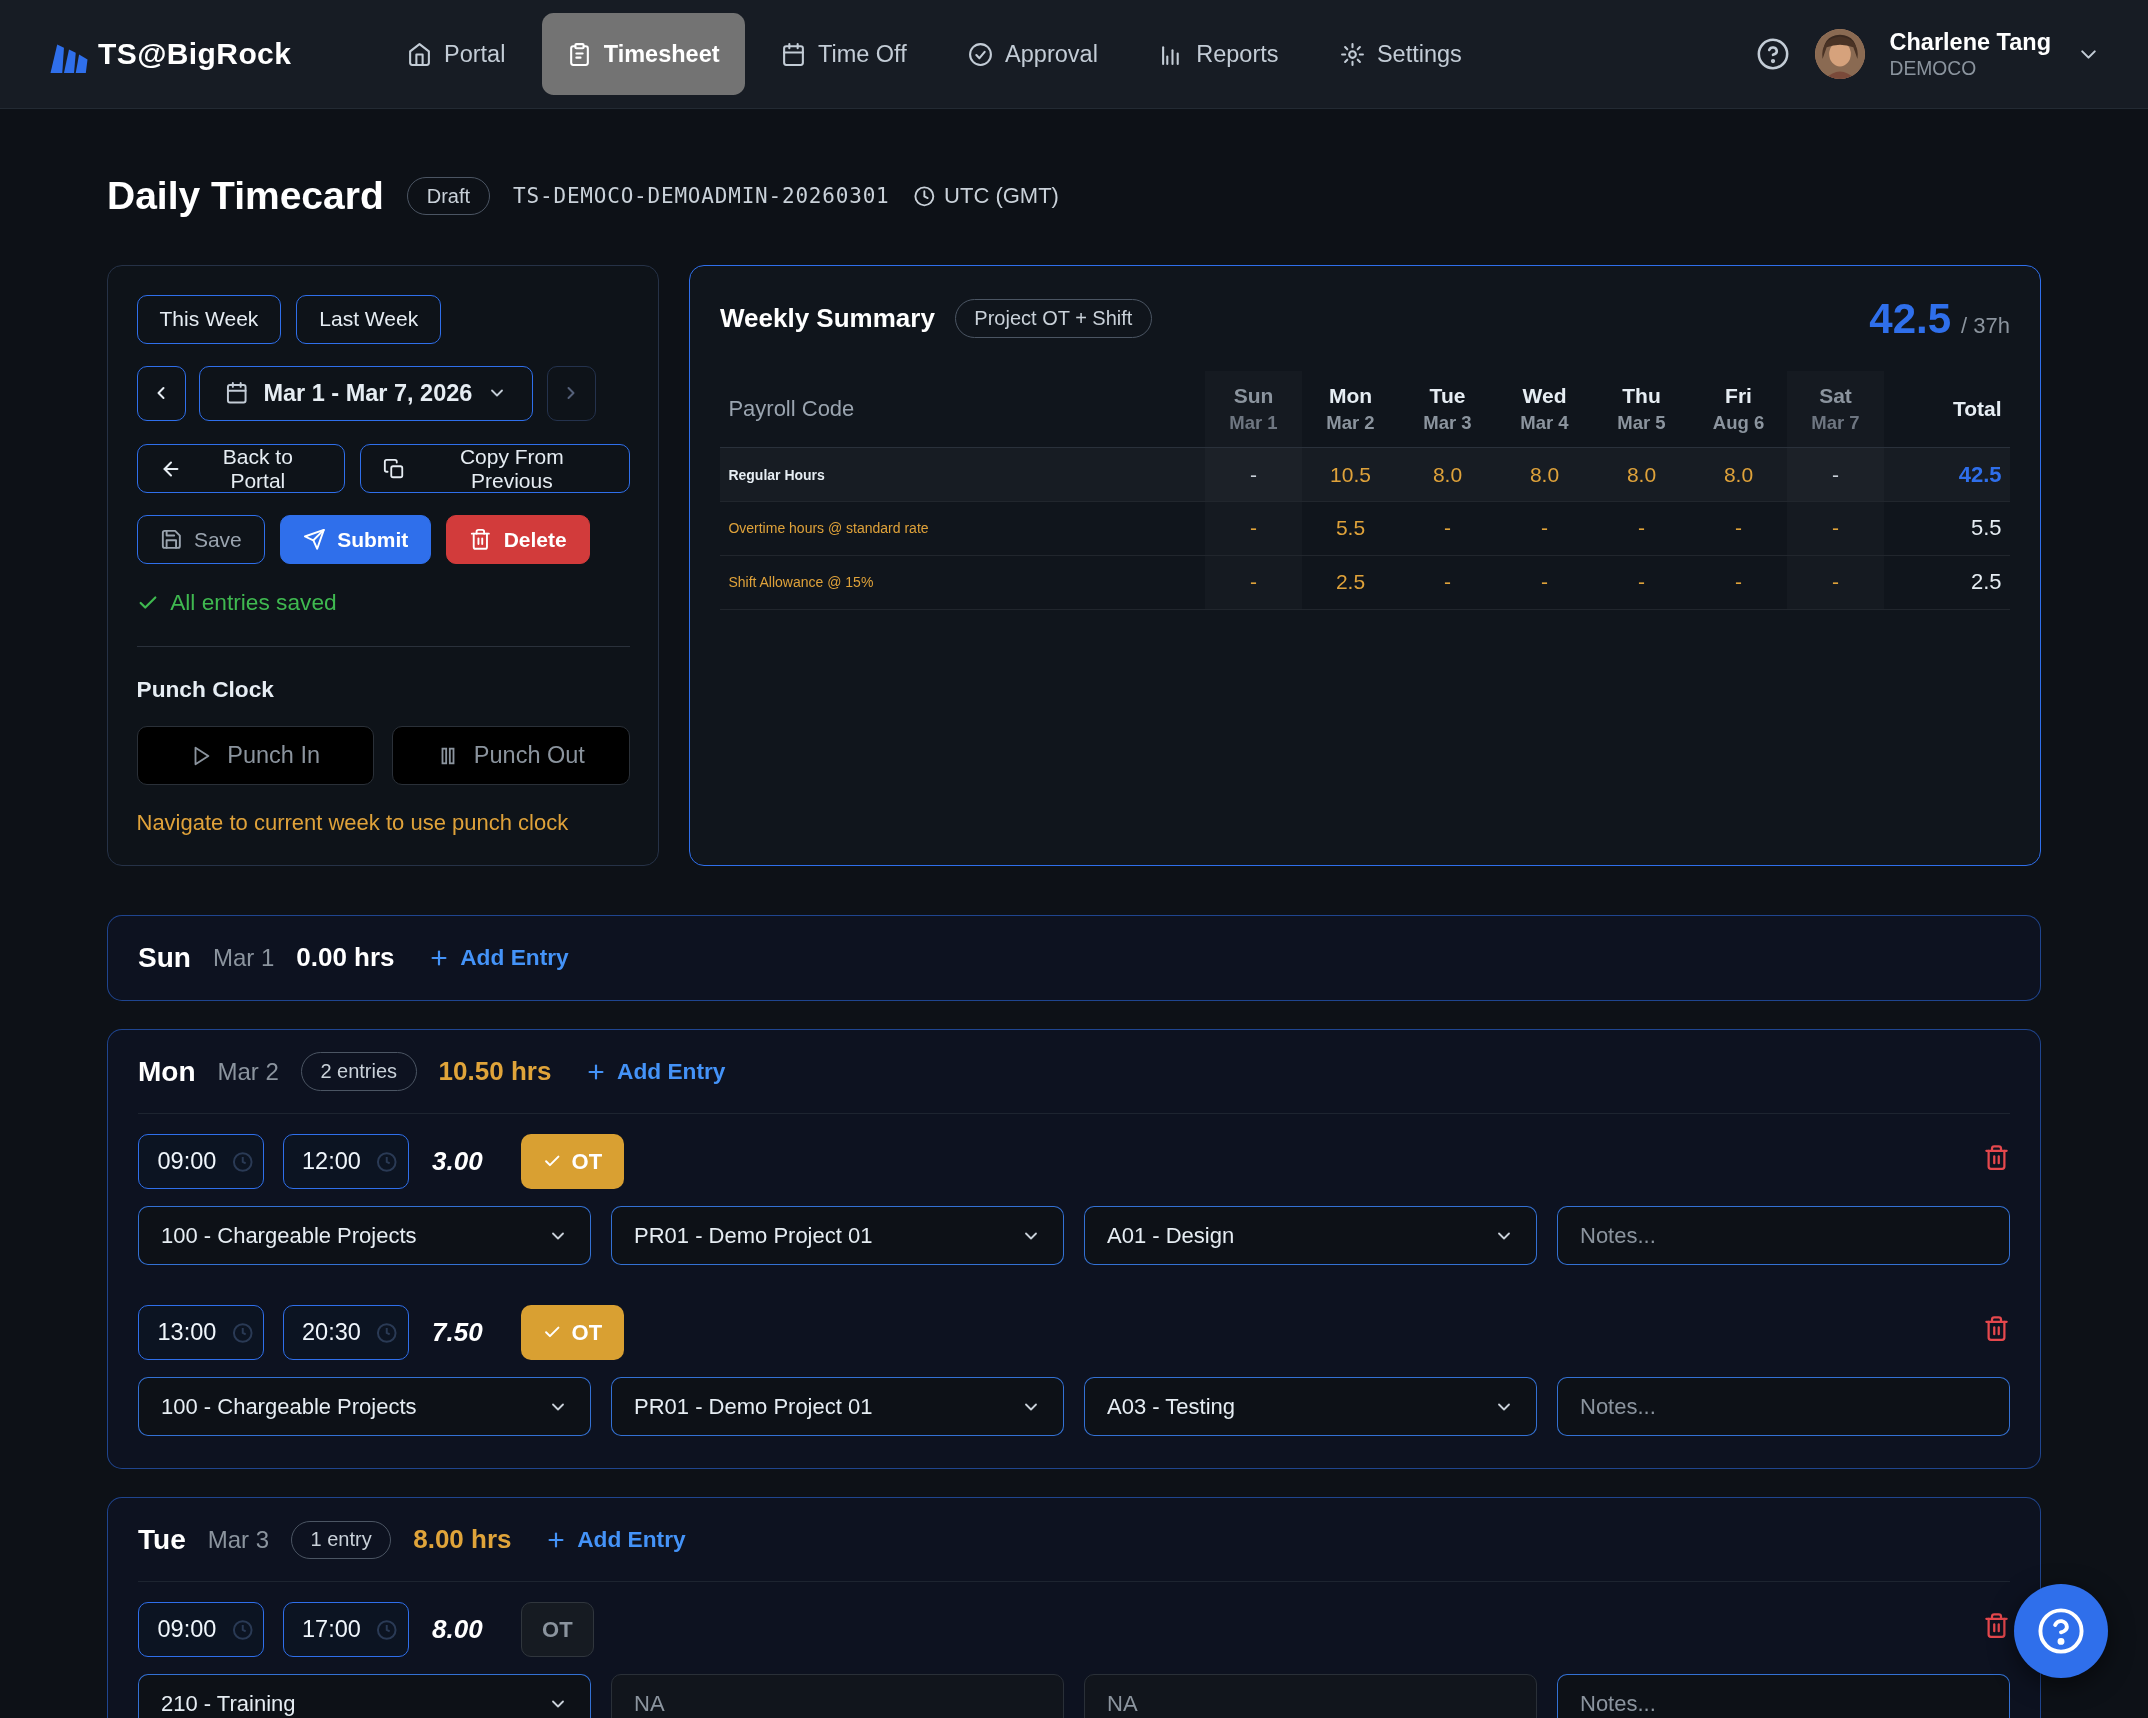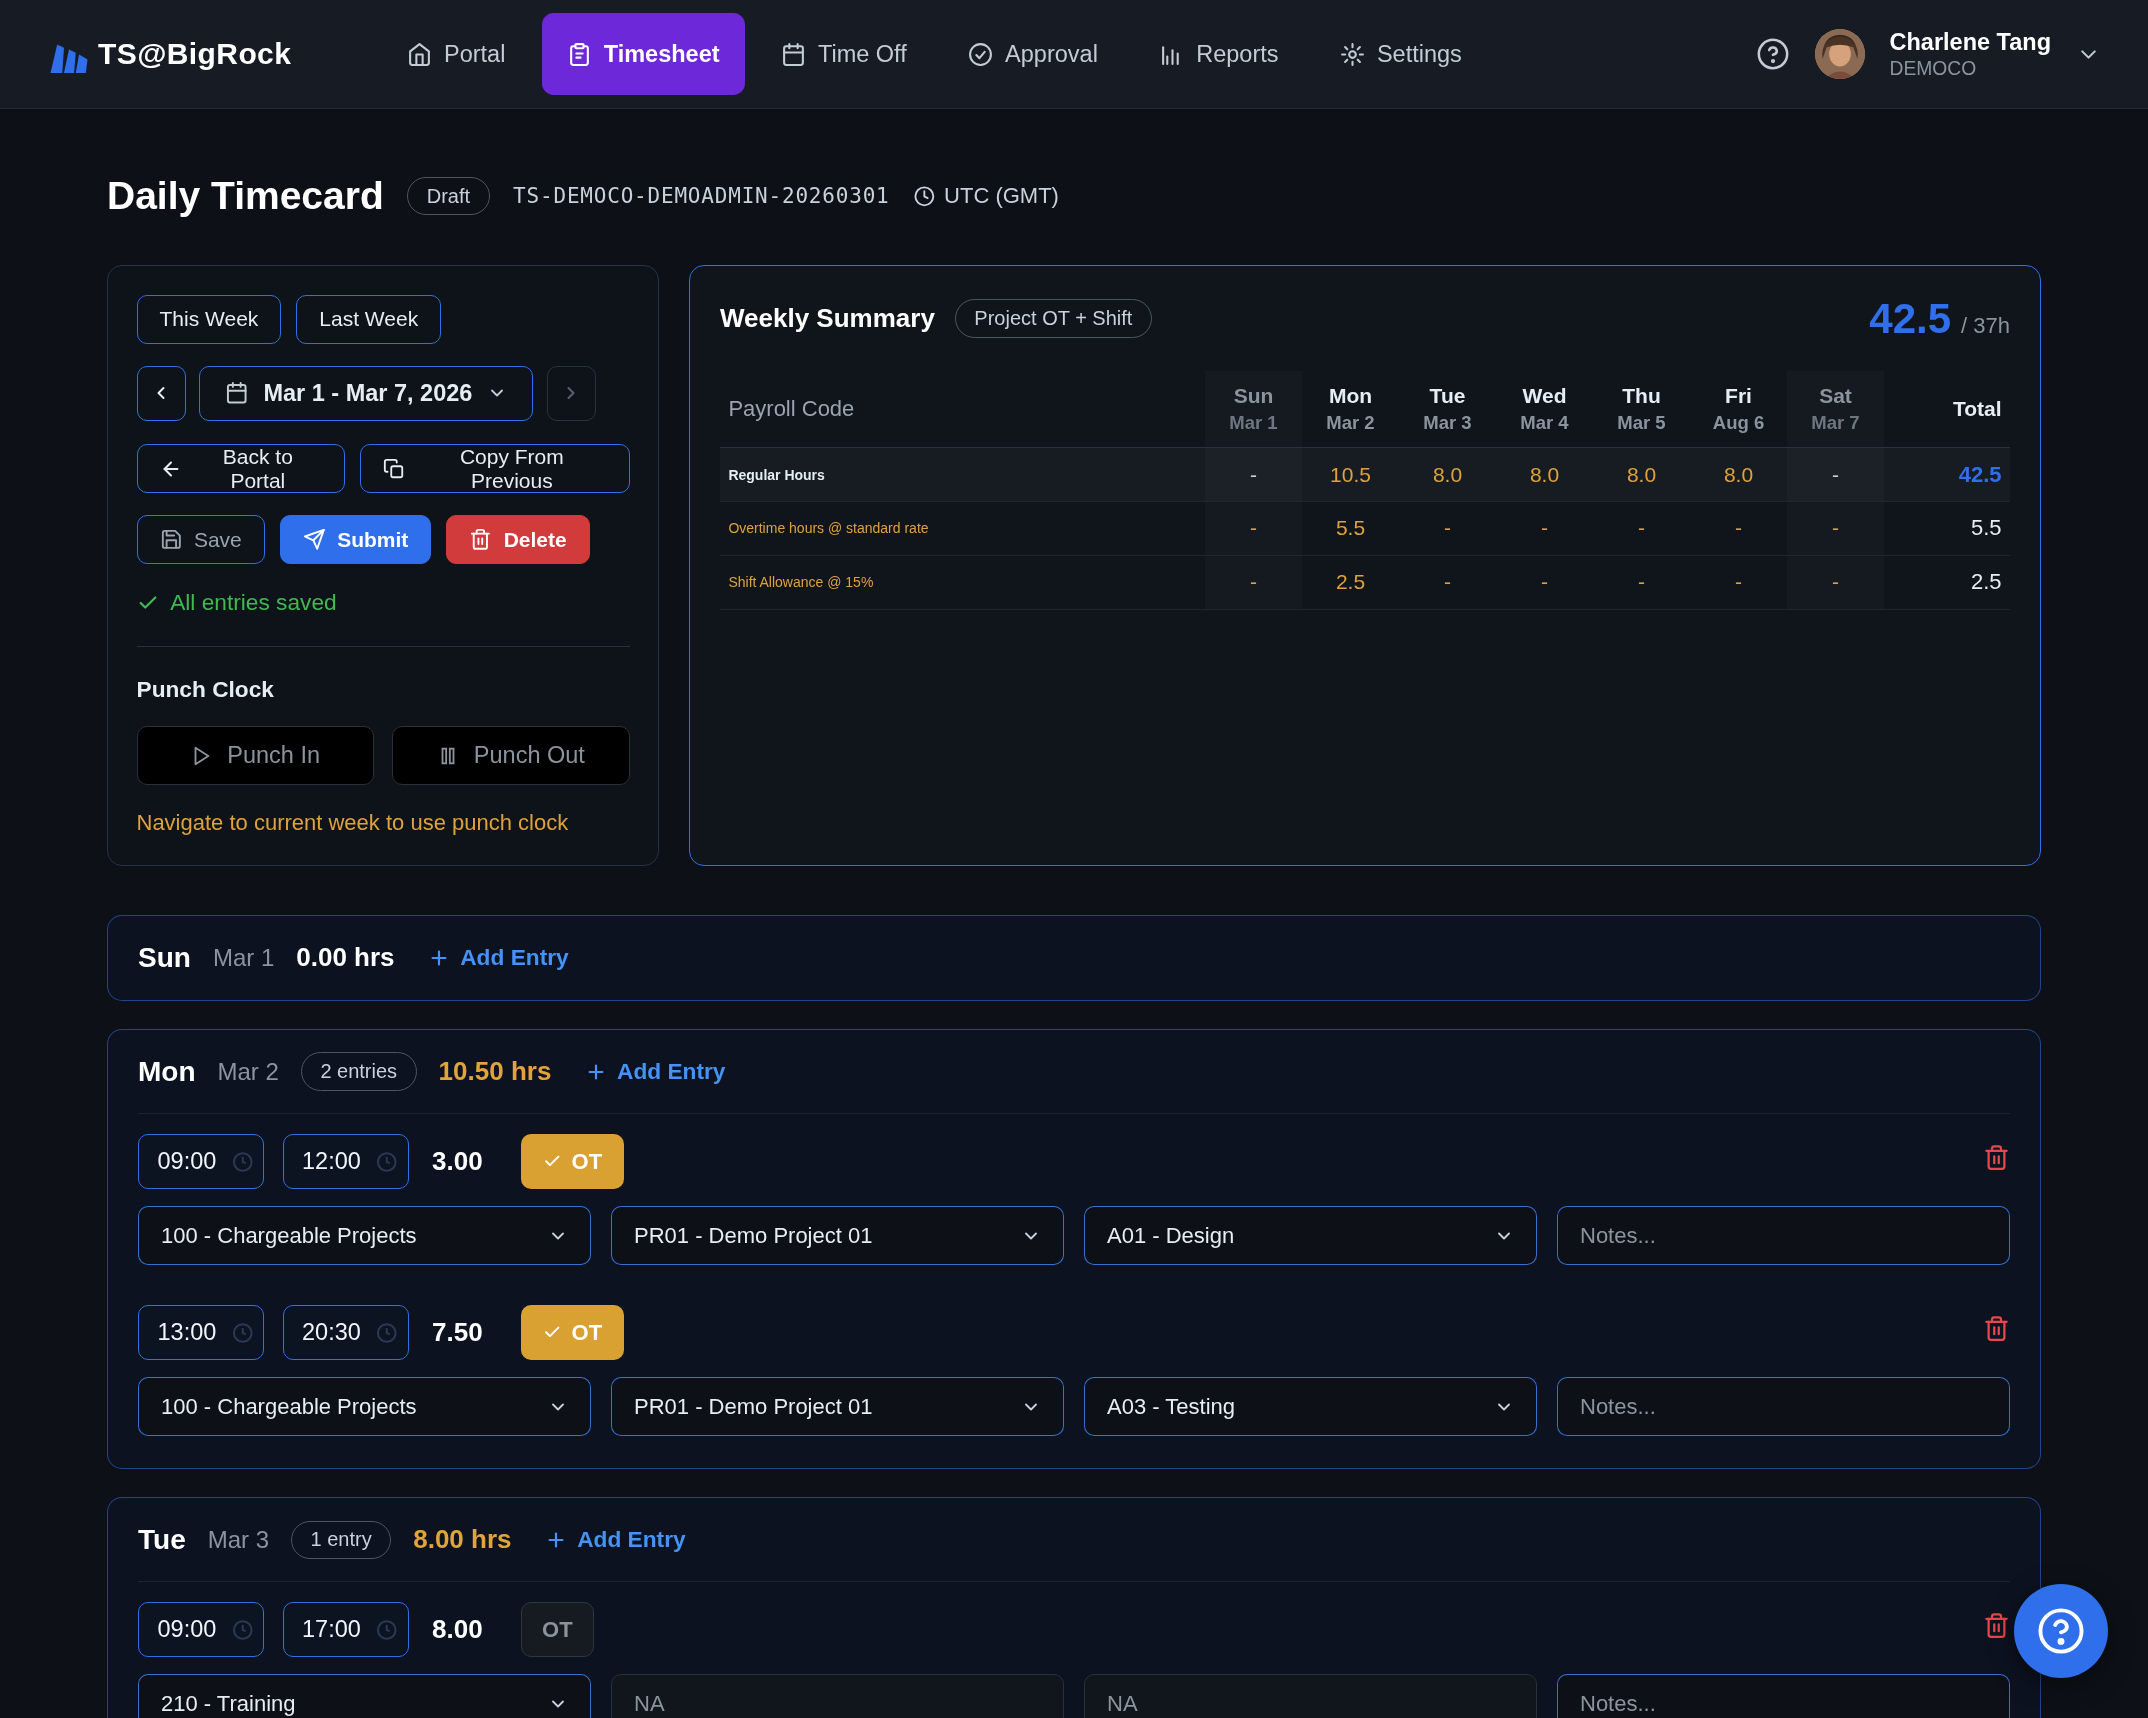--- a/index.html
+++ b/index.html
@@ -17,21 +17,21 @@
     height:109px; background:#171c24; border-bottom:1.7px solid #232a33;
     display:flex; align-items:center; padding:0 47px;
   }
   .brand { display:flex; align-items:center; gap:7px; margin-right:91px; }
   .brand-name { font-size:30px; font-weight:bold; color:#ffffff; letter-spacing:0.4px; }
   .nav-menu { display:flex; align-items:center; gap:11.7px; flex:1; }
   .nav-item {
     display:flex; align-items:center; gap:11.7px; padding:0 25px; height:82px;
     border-radius:11.7px; color:#c3ccd6; font-size:23.5px; cursor:pointer;
   }
-  .nav-item.active { background:#6d28d9; color:#ffffff; font-weight:bold; }
+  .nav-item.active { background:#737373; color:#ffffff; font-weight:bold; }
   .nav-right { display:flex; align-items:center; gap:25px; }
   .help-icon-btn { color:#c3ccd6; }
   .avatar { width:50px; height:50px; border-radius:50%; overflow:hidden; background:#b98a6a; }
   .user-block { line-height:1.2; }
   .user-name { font-size:23.5px; font-weight:bold; color:#ffffff; }
   .user-company { font-size:19.3px; color:#8b949e; }
 
   
   .main { padding:0 107px; }
   .title-row { display:flex; align-items:center; gap:23.5px; margin-top:65px; }
@@ -119,21 +119,21 @@
   .day-card.has-entries .day-card-head { border-bottom:1.7px solid #1d2430; }
   .entry { position:relative; padding-top:20px; }
   .entry-times { display:flex; align-items:center; gap:18.5px; }
   .time-input {
     width:126px; height:55px; background:#0c1422; border:1.7px solid #2f6feb; border-radius:10px;
     color:#f0f6fc; font-size:23.5px; padding:0 39px 0 18.5px; font-family:inherit;
     position:relative;
   }
   .time-wrap { position:relative; }
   .time-wrap .clock-ghost { position:absolute; right:10px; top:50%; transform:translateY(-50%); color:#2a3a55; }
-  .duration { font-size:26px; font-weight:bold; color:#ffffff; margin:0 5px; }
+  .duration { font-size:26px; font-weight:bold; color:#ffffff; margin:0 5px;font-style:italic; }
   .ot-toggle {
     height:55px; border-radius:10px; display:flex; align-items:center; justify-content:center; gap:10px;
     font-size:22px; font-weight:bold; cursor:pointer;
   }
   .ot-toggle.on { background:#d9a032; color:#ffffff; padding:0 22px; margin-left:15px; }
   .ot-toggle.off { background:#161b22; border:1.7px solid #30363d; color:#8b949e; padding:0 20px; margin-left:15px; }
   .entry-delete { position:absolute; right:0; top:30px; color:#e5484d; cursor:pointer; background:none; border:none; }
   .entry-fields { display:grid; grid-template-columns:1fr 1fr 1fr 1fr; gap:20px; margin-top:17px; padding-bottom:6.7px; }
   .select-box {
     height:59px; border:1.7px solid rgba(59,130,246,0.85); border-radius:10px; background:#0d1117;

